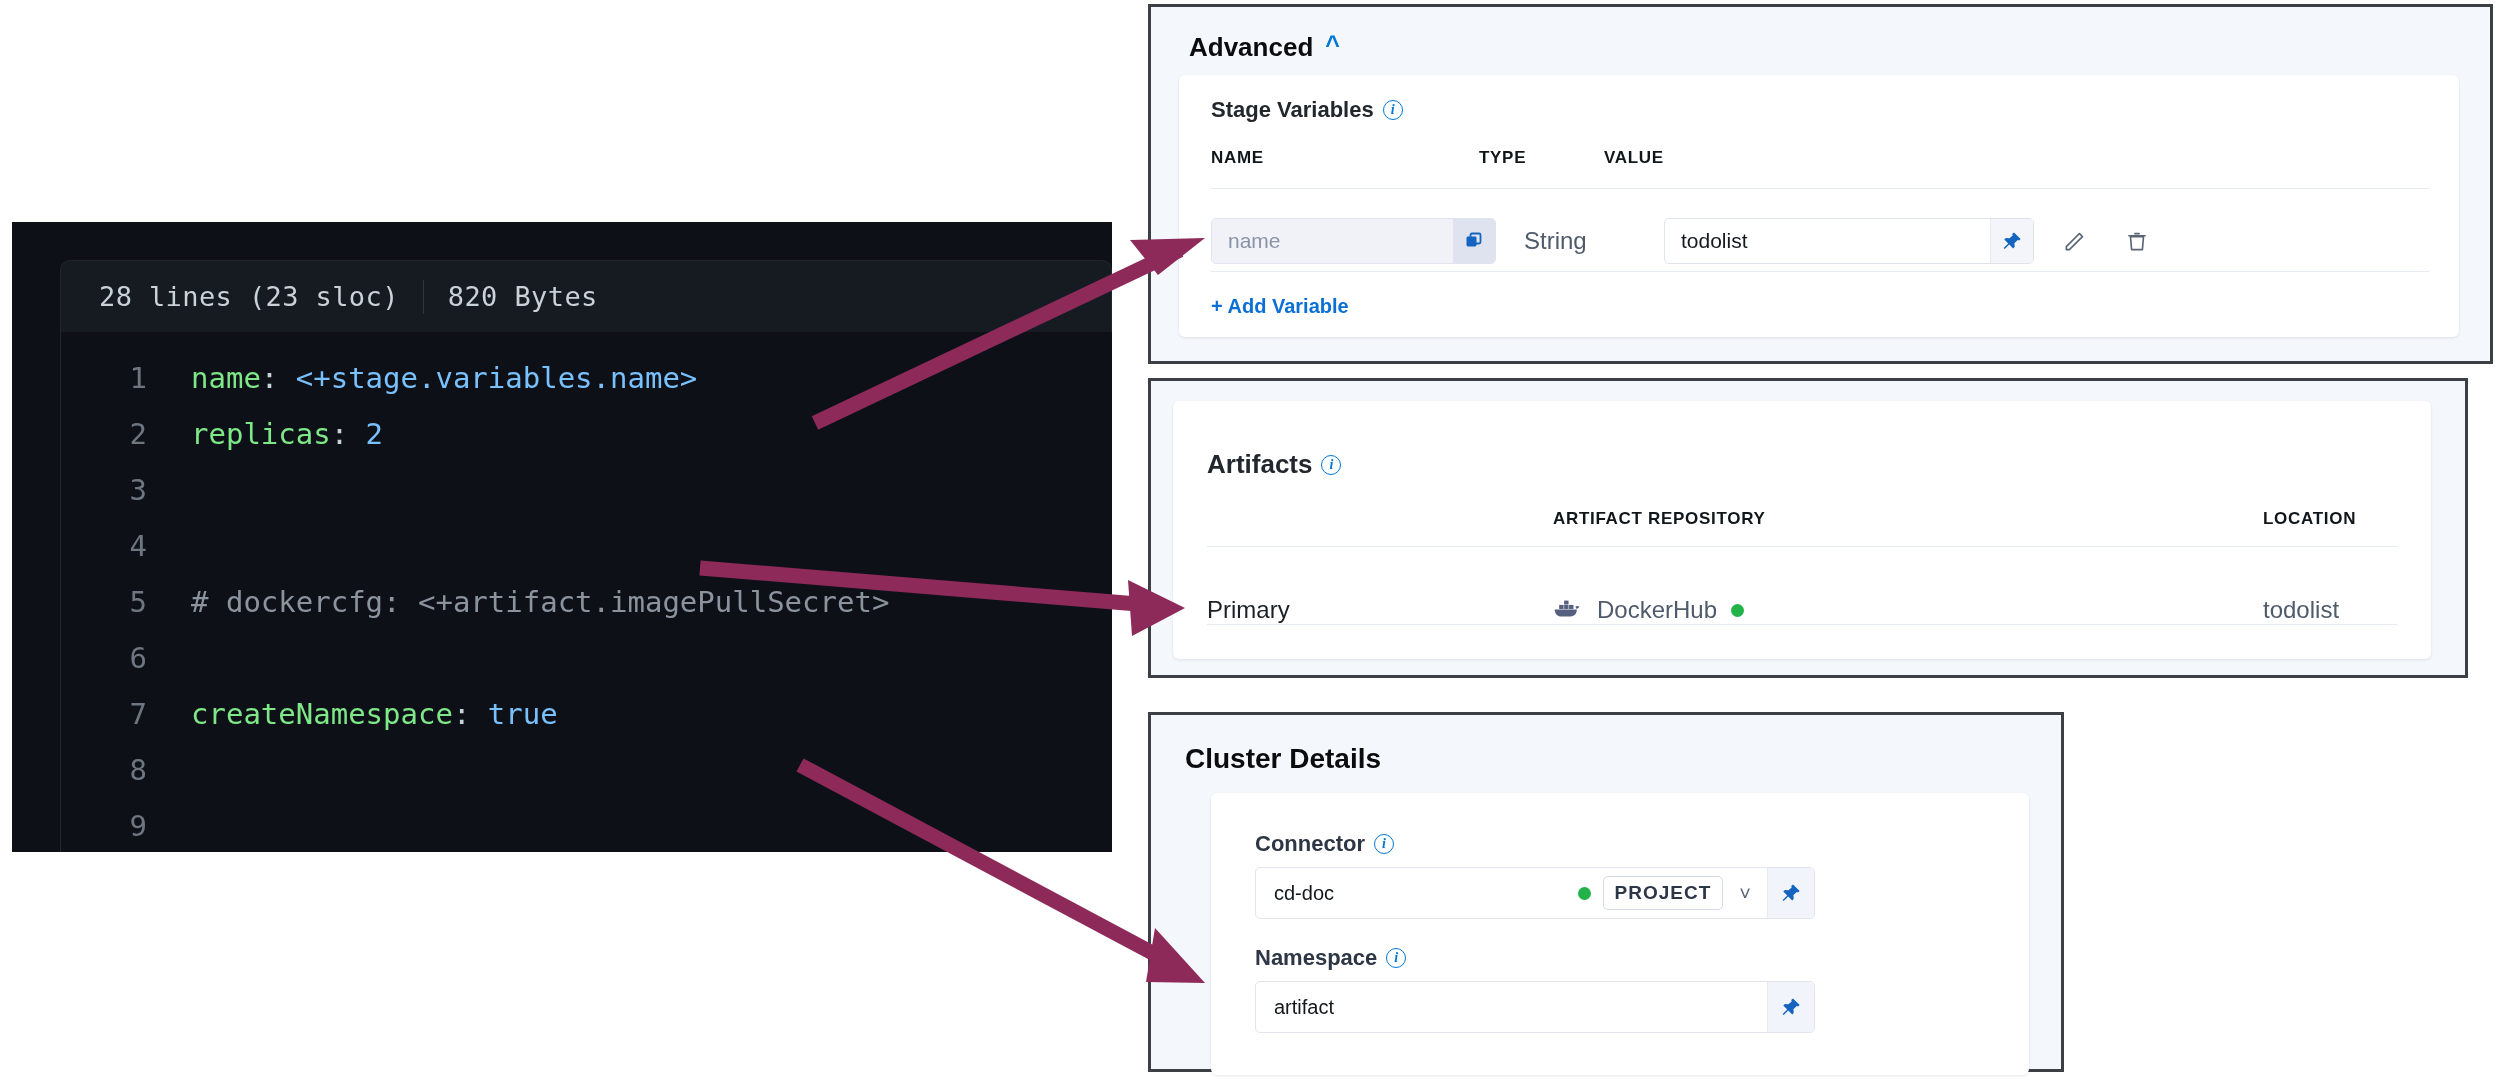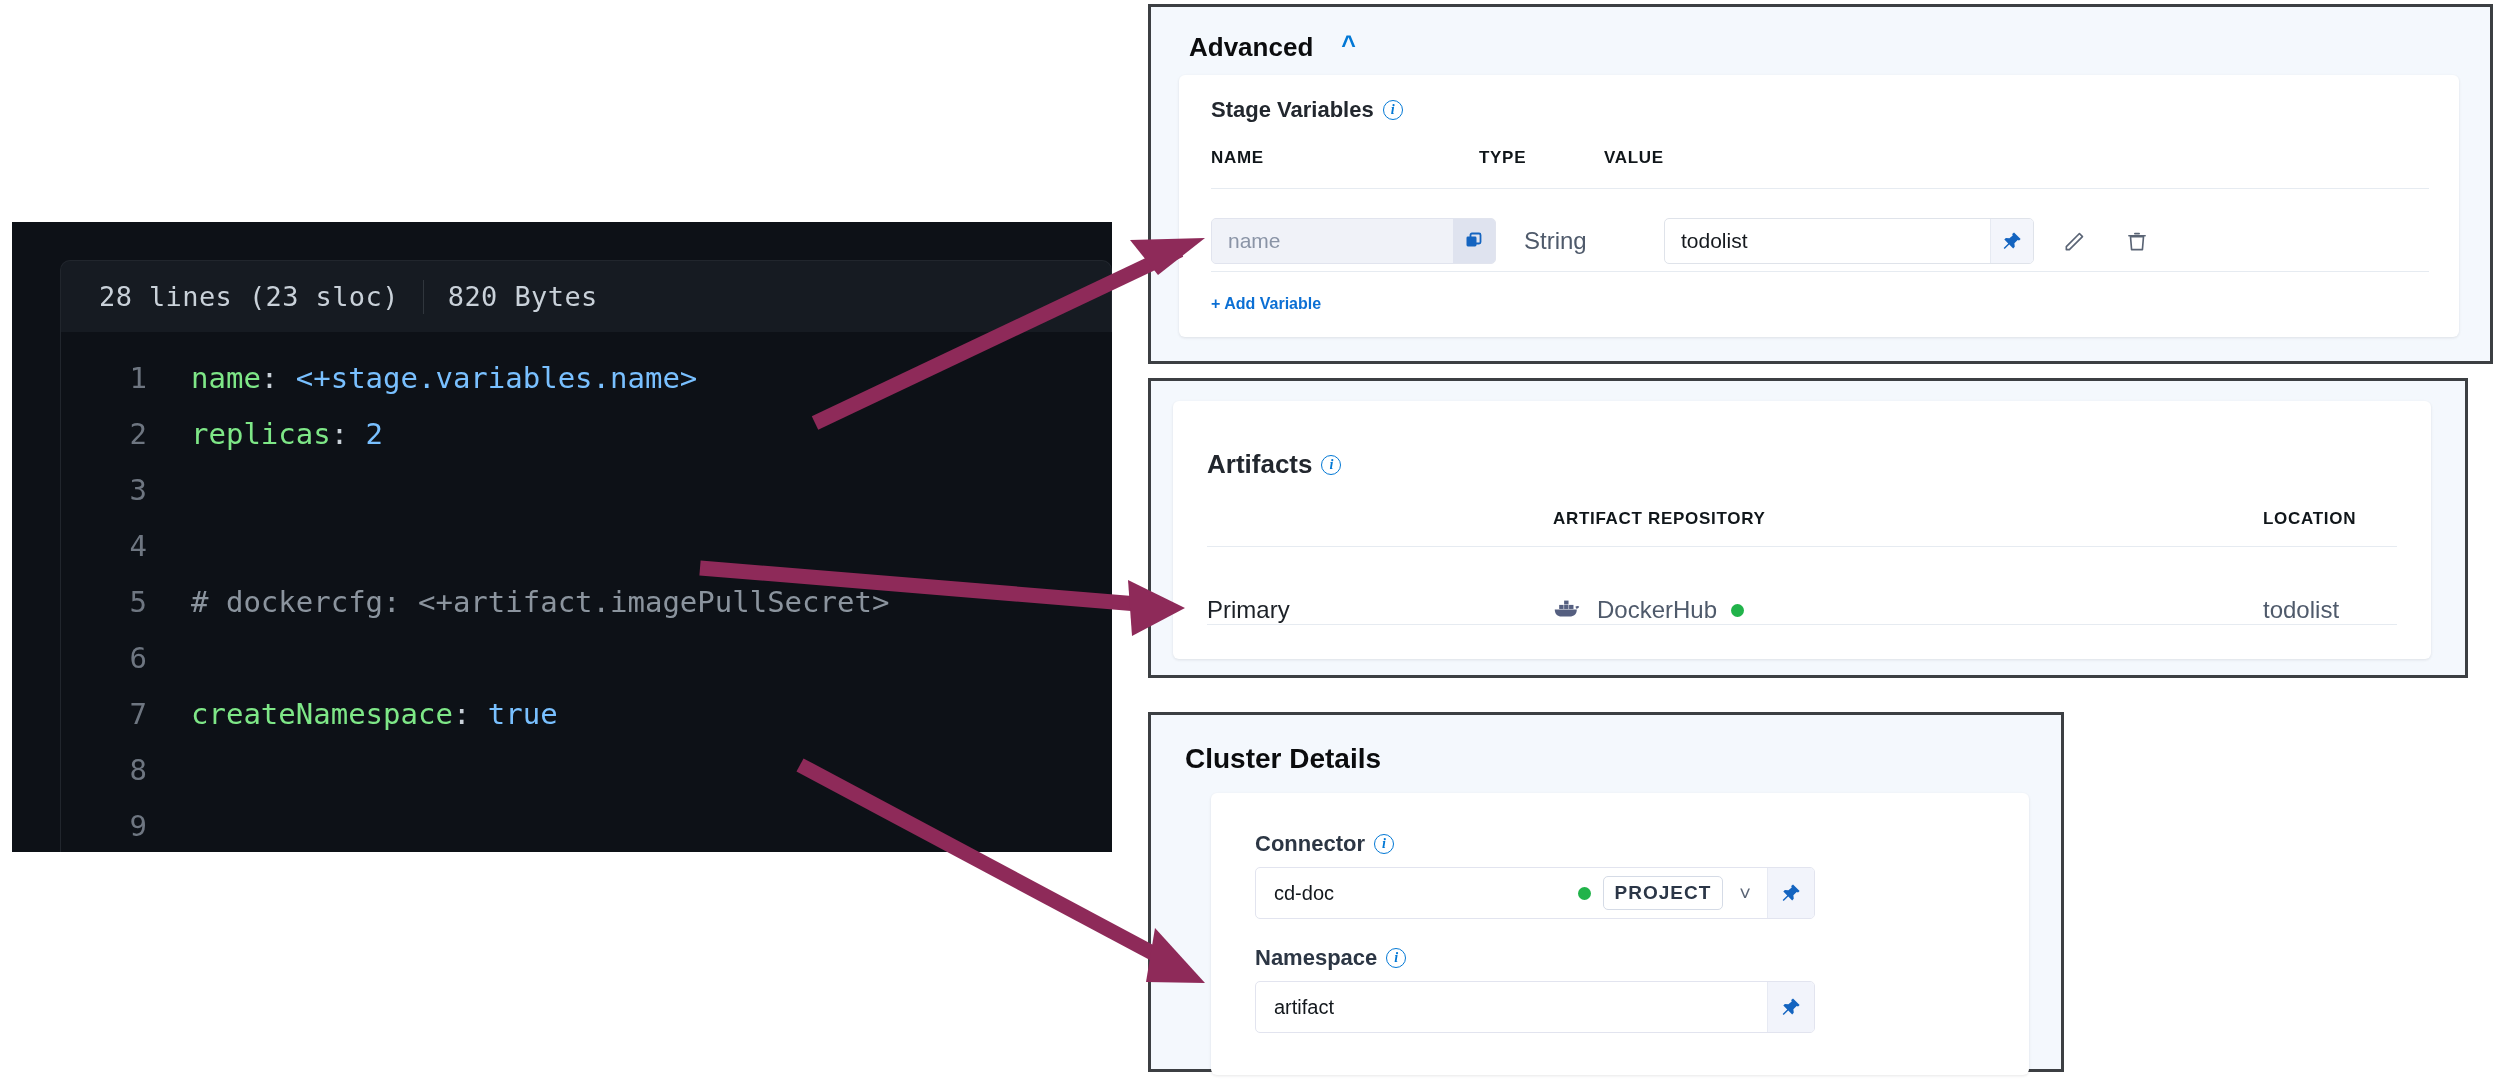--- a/index.html
+++ b/index.html
@@ -72,21 +72,21 @@
   #panel-cluster{left:1148px;top:712px;width:916px;height:360px;}
 
   .inner-card{
     position:absolute;background:#ffffff;
     border-radius:6px;
     box-shadow:0 1px 3px rgba(16,22,26,.10);
   }
 
   .section-title{
     font-size:26px;font-weight:bold;color:#0b0c0e;
-    display:flex;align-items:center;gap:28px;
+    display:flex;align-items:center;gap:12px;
   }
   .chev-up{
     color:#0278d5;font-size:25px;font-weight:bold;line-height:1;
     display:inline-block;transform:translateY(-2px);
   }
   .info-i{
     display:inline-flex;align-items:center;justify-content:center;
     width:20px;height:20px;border-radius:50%;
     border:1.6px solid #0278d5;color:#0278d5;
     font-size:14px;font-style:italic;font-weight:bold;
@@ -130,21 +130,21 @@
     flex:1;padding-left:16px;font-size:21px;color:#15191e;
   }
   .val-input .pinbox{
     width:42px;height:100%;display:flex;align-items:center;justify-content:center;
     background:#f3f5fb;border-left:1px solid #e6eaf2;
     border-top-right-radius:4px;border-bottom-right-radius:4px;
   }
 
   .icon-btn{display:flex;align-items:center;justify-content:center;cursor:pointer;}
 
-  .link-blue{color:#0b6fd4;font-size:16px;font-weight:bold;cursor:pointer;}
+  .link-blue{color:#0b6fd4;font-size:20px;font-weight:bold;cursor:pointer;}
 
   .cell-txt{font-size:24px;color:#1c2127;}
   .cell-muted{font-size:24px;color:#4f5a6b;}
   .dot-green{
     width:13px;height:13px;border-radius:50%;background:#21b34a;display:inline-block;
   }
 
   .field-label{
     font-size:22px;font-weight:bold;color:#2c3644;
     display:flex;align-items:center;gap:9px;margin-bottom:10px;

